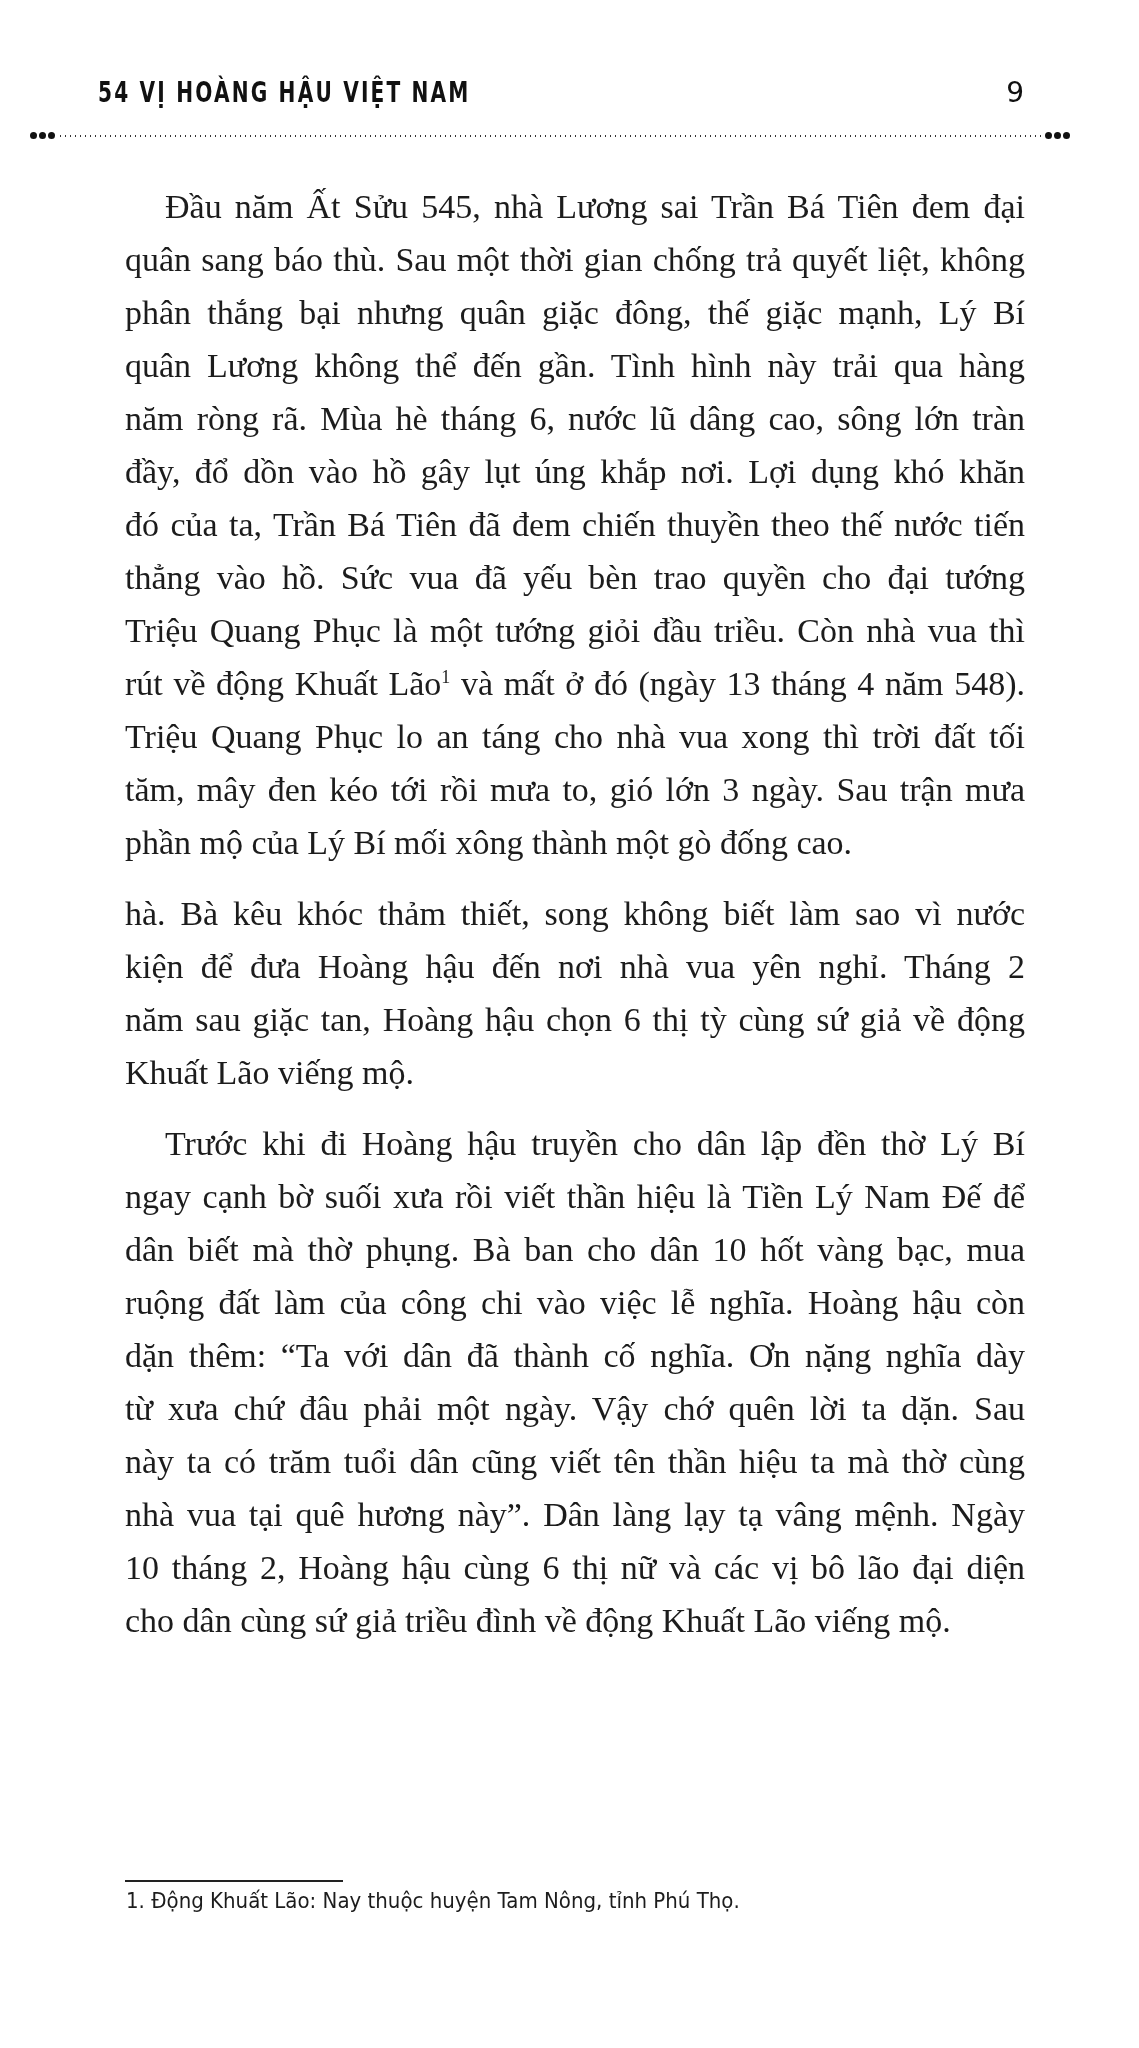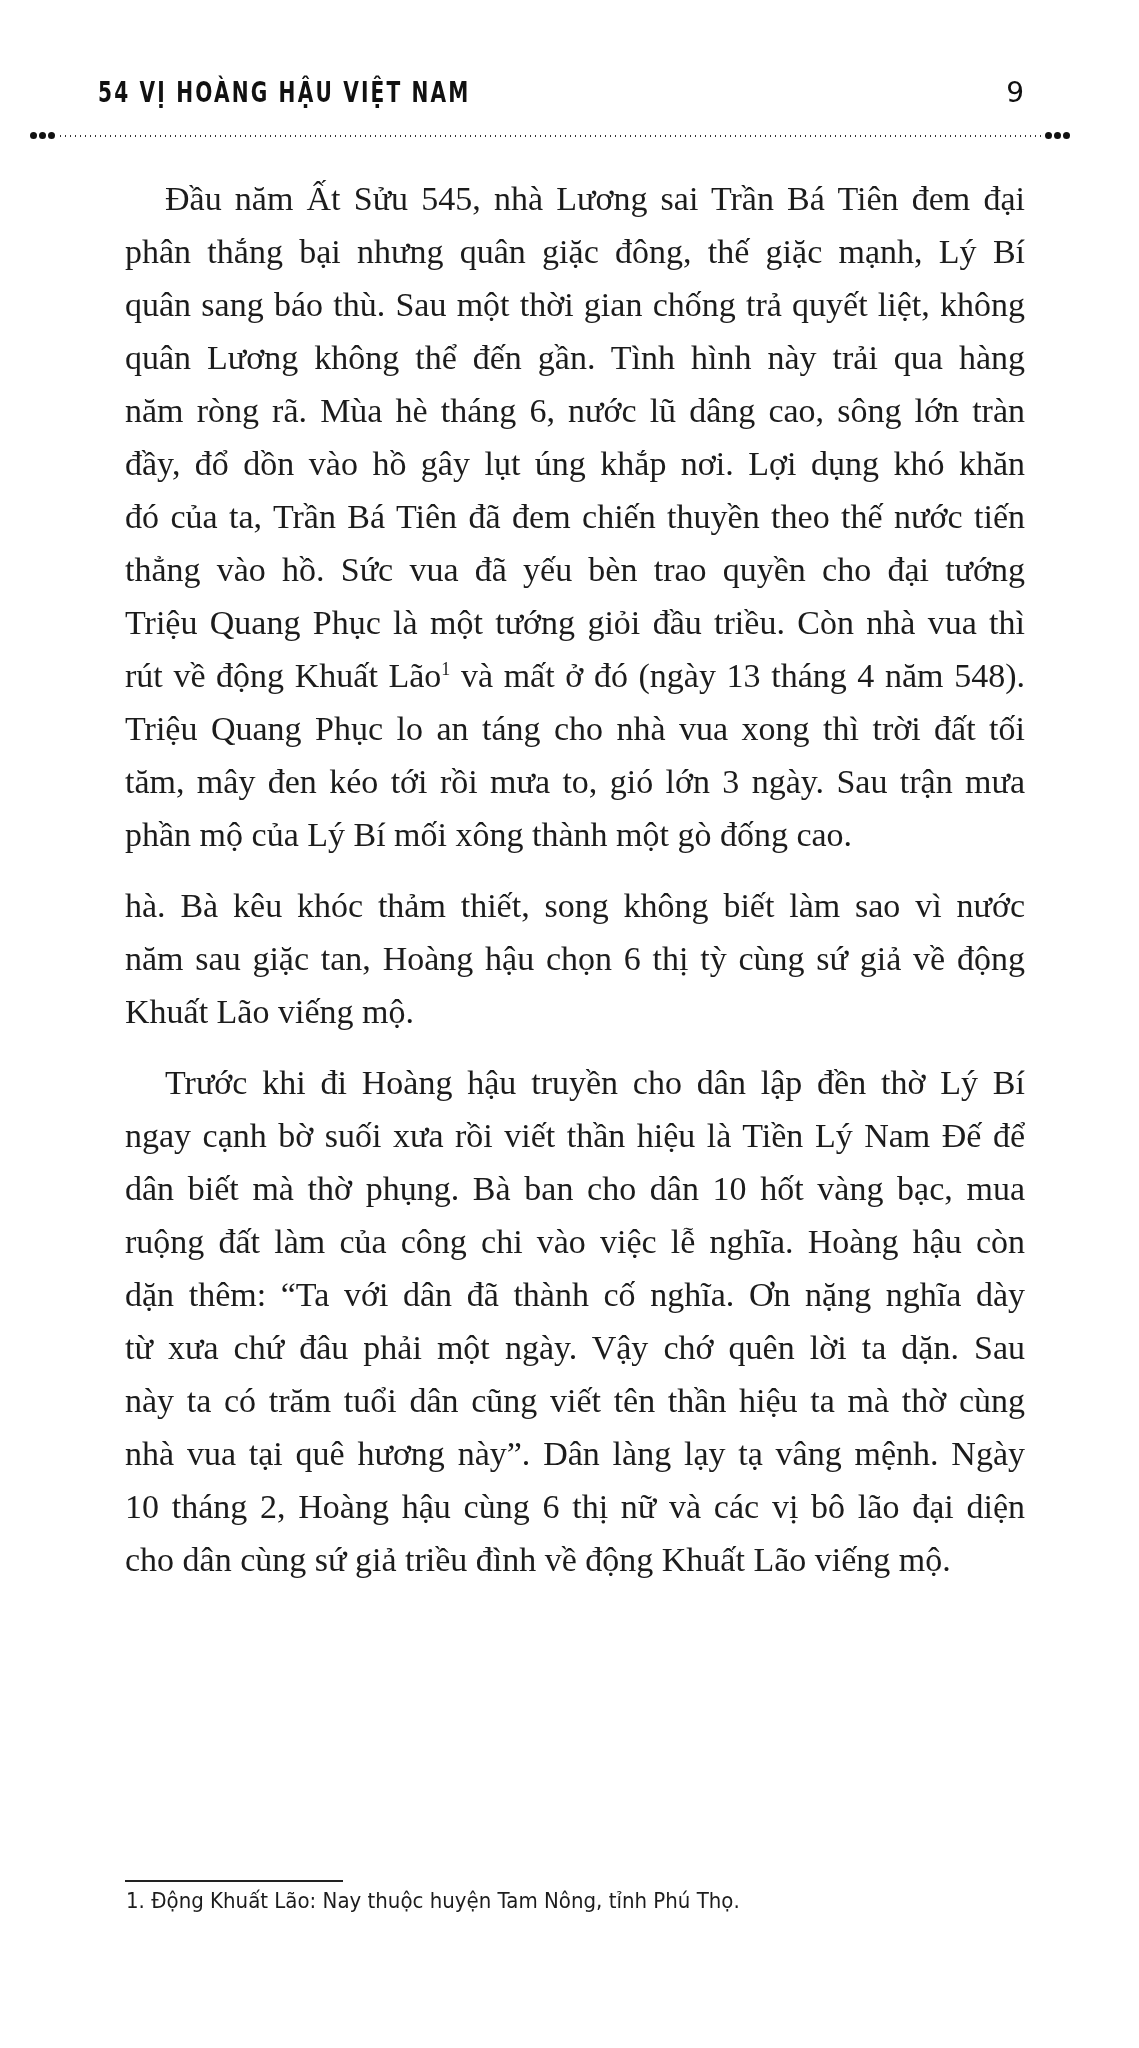--- a/index.html
+++ b/index.html
@@ -64,21 +64,21 @@
       right: 28px;
       top: 5px;
       height: 2px;
       background-image: radial-gradient(circle, #333 0.9px, transparent 1.1px);
       background-size: 5px 2px;
       background-repeat: repeat-x;
     }
     .body-text {
       position: absolute;
       left: 125px;
-      top: 172px;
+      top: 180px;
       width: 900px;
       font-family: "Liberation Serif", "DejaVu Serif", serif;
       font-size: 34px;
       line-height: 53px;
       color: #1c1c1c;
       text-align: justify;
     }
     .line {
       display: block;
       white-space: nowrap;
@@ -135,37 +135,38 @@
   <span class="dots-line"></span>
   <span class="big-dot" style="right:18px"></span>
   <span class="big-dot" style="right:9px"></span>
   <span class="big-dot" style="right:0"></span>
 </div>
 
 <div class="body-text">
 
   <div>
     <span class="line indent">Đầu năm Ất Sửu 545, nhà Lương sai Trần Bá Tiên đem đại</span>
+    <span class="line">quân sang báo thù. Sau một thời gian chống trả quyết liệt, không</span>
     <span class="line">phân thắng bại nhưng quân giặc đông, thế giặc mạnh, Lý Bí</span>
-    <span class="line">quân sang báo thù. Sau một thời gian chống trả quyết liệt, không</span>
     <span class="line">quân Lương không thể đến gần. Tình hình này trải qua hàng</span>
     <span class="line">năm ròng rã. Mùa hè tháng 6, nước lũ dâng cao, sông lớn tràn</span>
     <span class="line">đầy, đổ dồn vào hồ gây lụt úng khắp nơi. Lợi dụng khó khăn</span>
     <span class="line">đó của ta, Trần Bá Tiên đã đem chiến thuyền theo thế nước tiến</span>
     <span class="line">thẳng vào hồ. Sức vua đã yếu bèn trao quyền cho đại tướng</span>
     <span class="line">Triệu Quang Phục là một tướng giỏi đầu triều. Còn nhà vua thì</span>
     <span class="line"><span>rút về động Khuất Lão</span><sup class="fn-ref">1</sup><span> và mất ở đó (ngày 13 tháng 4 năm 548).</span></span>
     <span class="line">Triệu Quang Phục lo an táng cho nhà vua xong thì trời đất tối</span>
     <span class="line">tăm, mây đen kéo tới rồi mưa to, gió lớn 3 ngày. Sau trận mưa</span>
     <span class="line last">phần mộ của Lý Bí mối xông thành một gò đống cao.</span>
   </div>
   <div class="para-gap"></div>
 
   <div>
     <span class="line">hà. Bà kêu khóc thảm thiết, song không biết làm sao vì nước</span>
+    <span class="line">kiện để đưa Hoàng hậu đến nơi nhà vua yên nghỉ. Tháng 2</span>
     <span class="line">năm sau giặc tan, Hoàng hậu chọn 6 thị tỳ cùng sứ giả về động</span>
     <span class="line last">Khuất Lão viếng mộ.</span>
   </div>
   <div class="para-gap"></div>
 
   <div>
     <span class="line indent">Trước khi đi Hoàng hậu truyền cho dân lập đền thờ Lý Bí</span>
     <span class="line">ngay cạnh bờ suối xưa rồi viết thần hiệu là Tiền Lý Nam Đế để</span>
     <span class="line">dân biết mà thờ phụng. Bà ban cho dân 10 hốt vàng bạc, mua</span>
     <span class="line">ruộng đất làm của công chi vào việc lễ nghĩa. Hoàng hậu còn</span>

